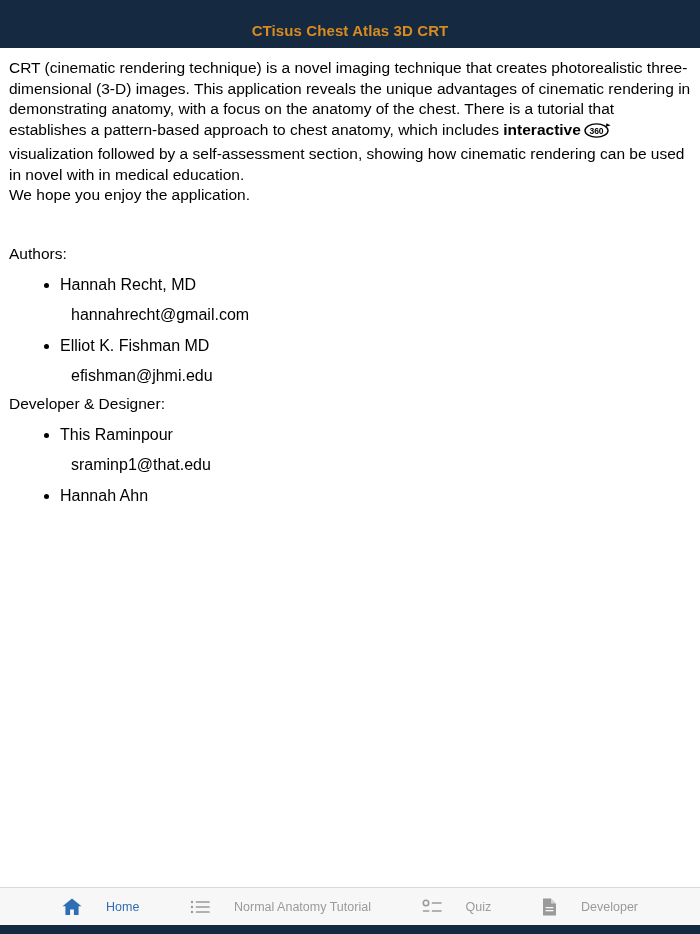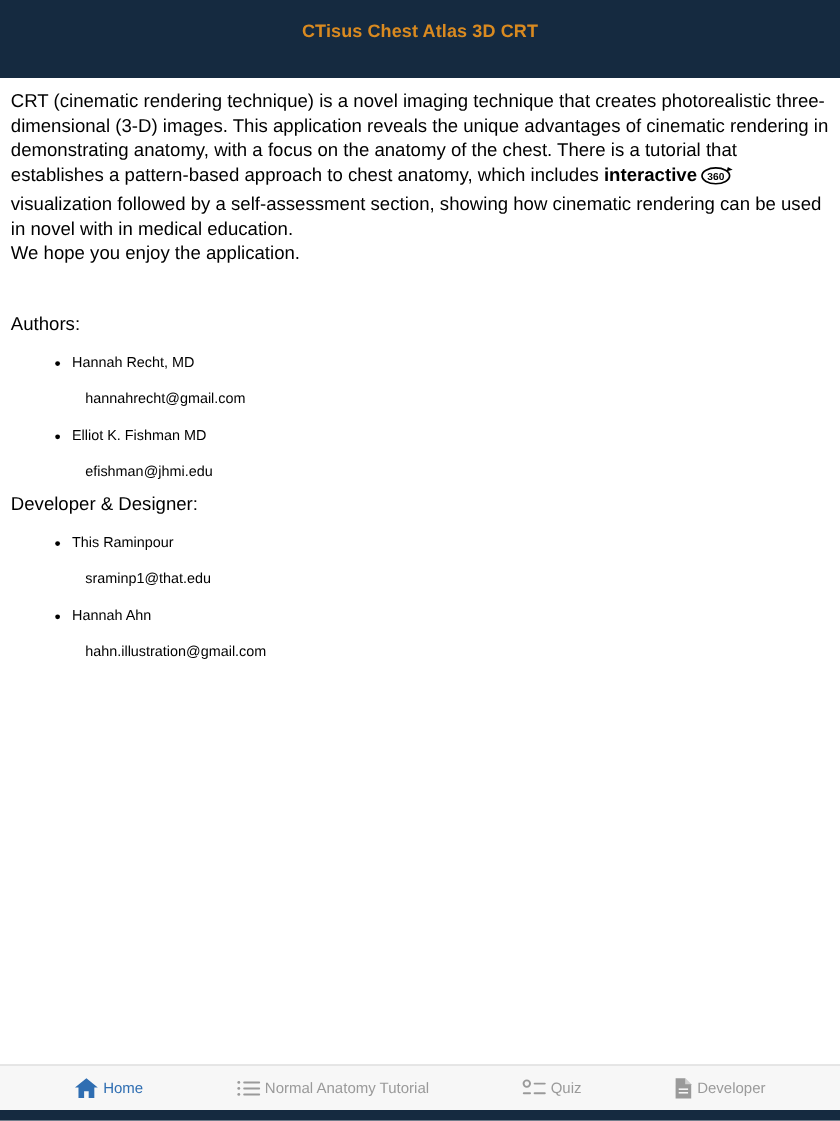--- a/index.html
+++ b/index.html
@@ -13,26 +13,26 @@
   *{box-sizing:border-box;margin:0;padding:0;}
   html,body{width:700px;height:934px;}
   body{
     font-family:"Liberation Sans","DejaVu Sans",sans-serif;
     background:#ffffff;
     color:#000000;
     position:relative;
     overflow:hidden;
   }
   .navbar{
-    height:65px;
+    height:48px;
     background:var(--header-bg);
     display:flex;
     align-items:flex-end;
     justify-content:center;
-    padding-bottom:30px;
+    padding-bottom:9px;
   }
   .nav-title{
     color:var(--header-title);
     font-size:15px;
     font-weight:bold;
     letter-spacing:0.1px;
   }
   .content{
     padding:10px 9px 0 9px;
     font-size:15.5px;
@@ -50,39 +50,39 @@
     margin-top:36px;
     line-height:24px;
   }
   .section-heading.second{margin-top:0;}
   ul.people{
     list-style:disc;
     padding-left:51px;
     margin:4px 0 0 0;
     line-height:30.5px;
   }
-  ul.people li{font-size:12px;}
+  ul.people li{font-size:16px;}
   .person-email{margin-left:11px;}
   .tabbar{
     position:absolute;
     left:0;
     bottom:9px;
     width:100%;
     height:38px;
     background:var(--tabbar-bg);
     border-top:1px solid #d9d9d9;
     display:flex;
     align-items:center;
     justify-content:space-between;
     padding:0 62px;
   }
   .tab{
     display:flex;
     align-items:center;
-    gap:4px;
+    gap:24px;
     color:var(--tab-inactive);
     font-size:12.5px;
     cursor:pointer;
   }
   .tab.active{color:var(--tab-active);}
   .tab-icon{display:inline-flex;align-items:center;}
   .home-strip{
     position:absolute;
     left:0;
     bottom:0;
@@ -122,21 +122,20 @@
     </ul>
 
     <h2 class="section-heading second">Developer &amp; Designer:</h2>
     <ul class="people">
       <li>
         <div class="person-name">This Raminpour</div>
         <div class="person-email">sraminp1@that.edu</div>
       </li>
       <li>
         <div class="person-name">Hannah Ahn</div>
-        <div class="person-email">hahn.illustration@gmail.com</div>
       </li>
     </ul>
 
   </main>
 
   <nav class="tabbar">
 
     <div class="tab active">
       <span class="tab-icon">
         <svg width="20" height="18" viewBox="0 0 20 18" fill="currentColor">

